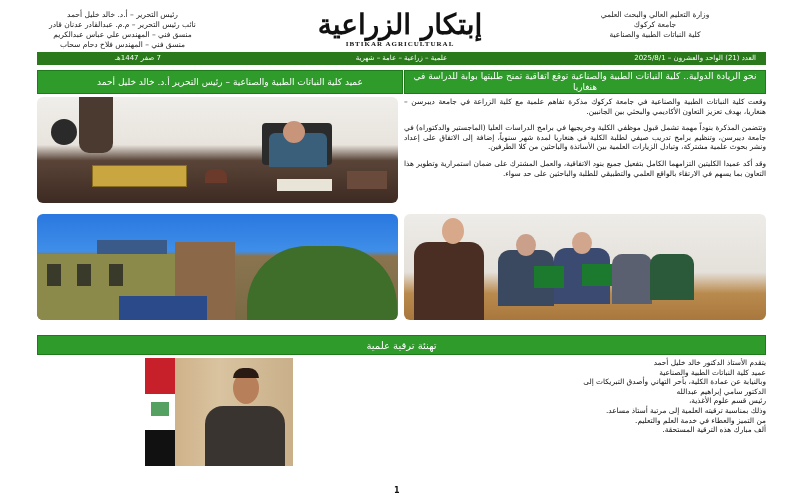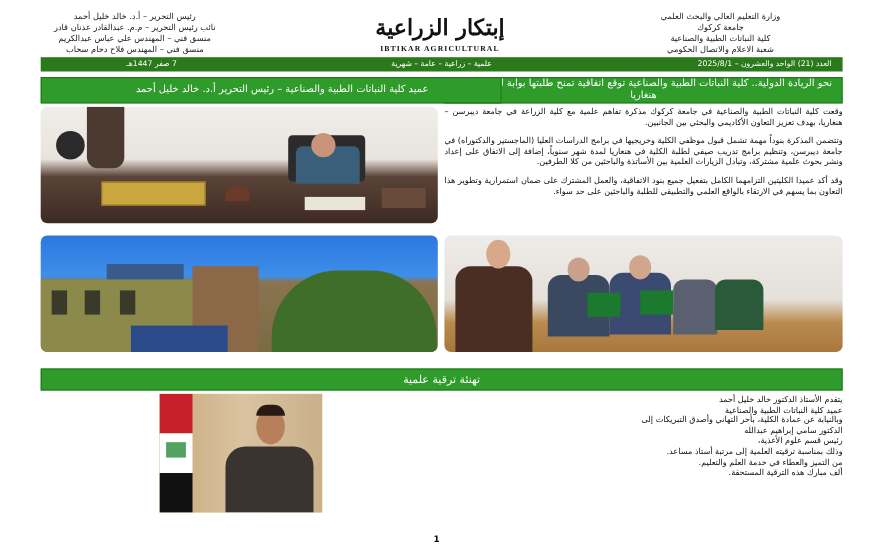--- a/index.html
+++ b/index.html
@@ -5,34 +5,34 @@
   * { box-sizing: border-box; margin: 0; padding: 0; }
   html, body { width: 800px; height: 500px; background: #ffffff; overflow: hidden; }
   body { position: relative; font-family: "DejaVu Sans", sans-serif; color: #111; }
 
   .abs { position: absolute; }
 
   
   .mast-right { left: 560px; top: 10px; width: 190px; text-align: center; direction: rtl; font-size: 7.5px; line-height: 10px; color: #222; }
   .mast-left { left: 20px; top: 10px; width: 205px; text-align: center; direction: rtl; font-size: 7.5px; line-height: 10px; color: #222; }
   .logo { left: 300px; top: 10px; width: 200px; text-align: center; }
-  .logo-ar { font-family: "DejaVu Serif", serif; font-size: 20px; font-weight: bold; color: #111; direction: rtl; line-height: 30px; letter-spacing: 0; }
+  .logo-ar { font-family: "DejaVu Serif", serif; font-size: 28px; font-weight: bold; color: #111; direction: rtl; line-height: 30px; letter-spacing: 0; }
   .logo-en { font-family: Liberation Serif, serif; font-size: 7px; font-weight: bold; letter-spacing: 1px; color: #111; margin-top: 0px; }
 
   
   .infobar { left: 37px; top: 52px; width: 729px; height: 13px; background: #2a7a1c; color: #fff; font-size: 7px; line-height: 13px; direction: rtl; }
   .infobar span { position: absolute; top: 0; }
   .ib-issue { right: 10px; }
   .ib-type { left: 0; right: 0; text-align: center; }
   .ib-date { left: 78px; }
 
   
   .gbox { background: #2e9b2a; color: #fff; direction: rtl; text-align: center; font-size: 9px; line-height: 11px; padding: 1px 6px; display: flex; align-items: center; justify-content: center; border: 1px solid #1f7a1a; }
   .title-right { left: 404px; top: 70px; width: 362px; height: 24px; }
-  .title-left { left: 37px; top: 70px; width: 419px; height: 24px; padding-left: 26px; }
+  .title-left { left: 37px; top: 70px; width: 366px; height: 24px; padding-left: 26px; }
   .banner { left: 37px; top: 335px; width: 729px; height: 20px; font-size: 10px; }
 
   
   .body-text { direction: rtl; text-align: justify; font-size: 7.4px; line-height: 9.6px; color: #111; }
   .art-right { left: 404px; top: 97px; width: 362px; }
   .art-right p { margin-bottom: 7px; }
 
   
   .photo { border-radius: 6px; overflow: hidden; }
   .ph-office { left: 37px; top: 97px; width: 361px; height: 106px; background: linear-gradient(180deg,#f0eeea 0%,#e8e4dd 45%,#5a4438 60%,#3d2a22 100%); }
@@ -48,21 +48,20 @@
 
   .page-num { left: 394px; top: 486px; font-size: 8px; font-weight: bold; }
 </style>
 </head>
 <body>
 
 <div class="abs mast-right">
   <div>وزارة التعليم العالي والبحث العلمي</div>
   <div>جامعة كركوك</div>
   <div>كلية النباتات الطبية والصناعية</div>
-  <div>شعبة الاعلام والاتصال الحكومي</div>
 </div>
 
 <div class="abs logo">
   <div class="logo-ar">إبتكار الزراعية</div>
   <div class="logo-en">IBTIKAR AGRICULTURAL</div>
 </div>
 
 <div class="abs mast-left">
   <div>رئيس التحرير – أ.د. خالد خليل أحمد</div>
   <div>نائب رئيس التحرير – م.م. عبدالقادر عدنان قادر</div>

